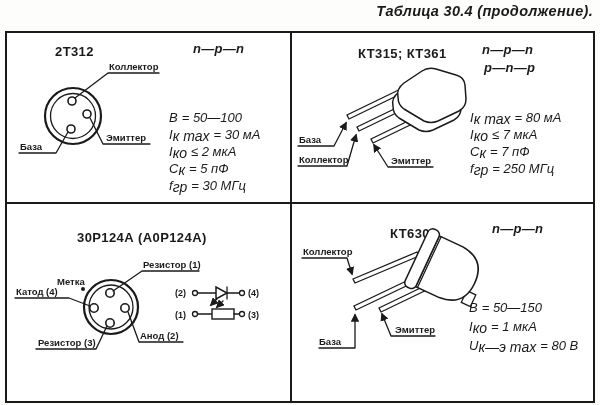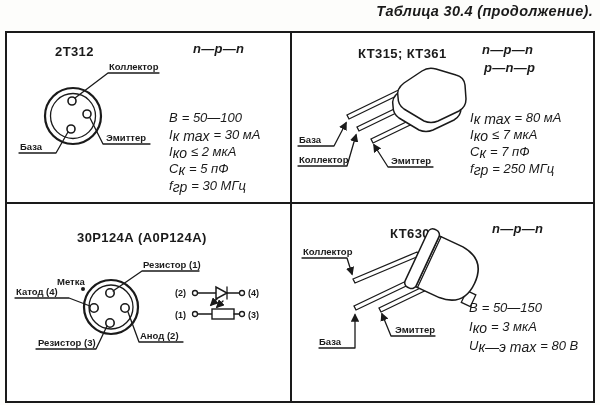--- a/index.html
+++ b/index.html
@@ -171,18 +171,18 @@
       <path class="ln" d="M8,54 H53 L58,70" marker-end="url(#arrD)"></path>
       <path class="ln" d="M25,144 H61 V111" marker-end="url(#arrD)"></path>
       <path class="ln" d="M141,132 H97 L88,110" marker-end="url(#arrD)"></path>
       <text x="9" y="51">Коллектор</text>
       <text x="25" y="141">База</text>
       <text x="101" y="129">Эмиттер</text>
     </svg>
 
     <div class="specs tall" style="left:177px;top:95px">
       <div class="spec-line"><span>B</span><sub></sub><span class="val">= 50—150</span></div>
-      <div class="spec-line"><span>I</span><sub>ко</sub><span class="val">= 3 мкА</span></div>
+      <div class="spec-line"><span>I</span><sub>ко</sub><span class="val">= 1 мкА</span></div>
       <div class="spec-line"><span>U</span><sub>к—э max</sub><span class="val">= 80 В</span></div>
     </div>
   </div>
 
 </div>
 
 </body></html>

